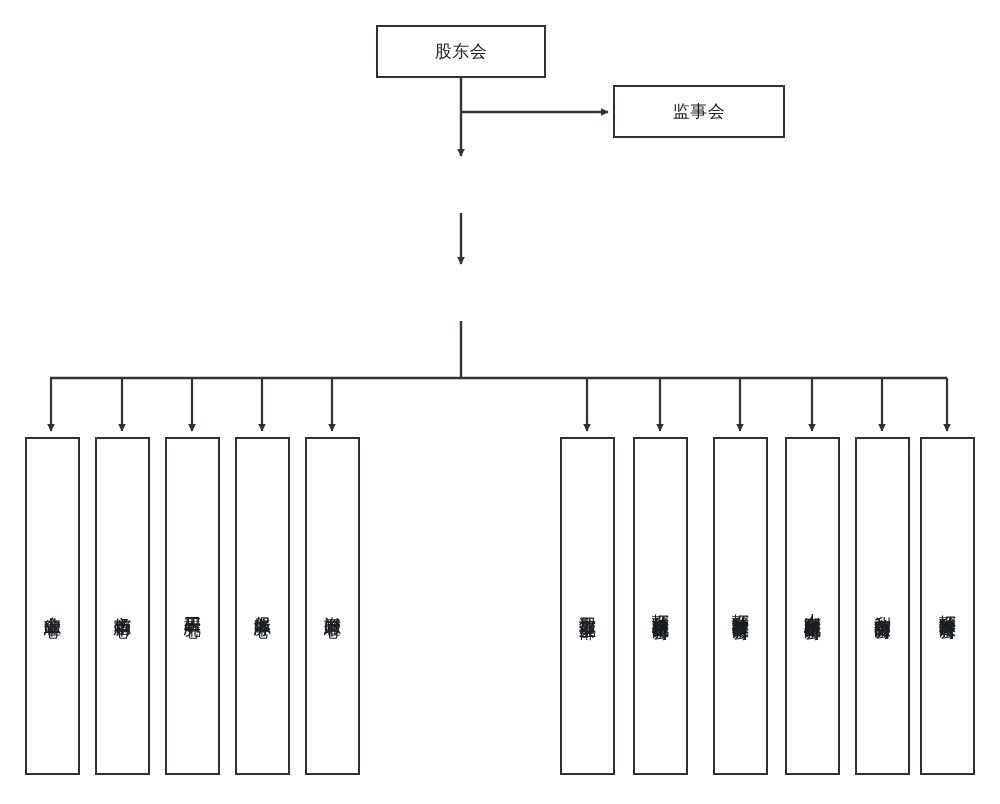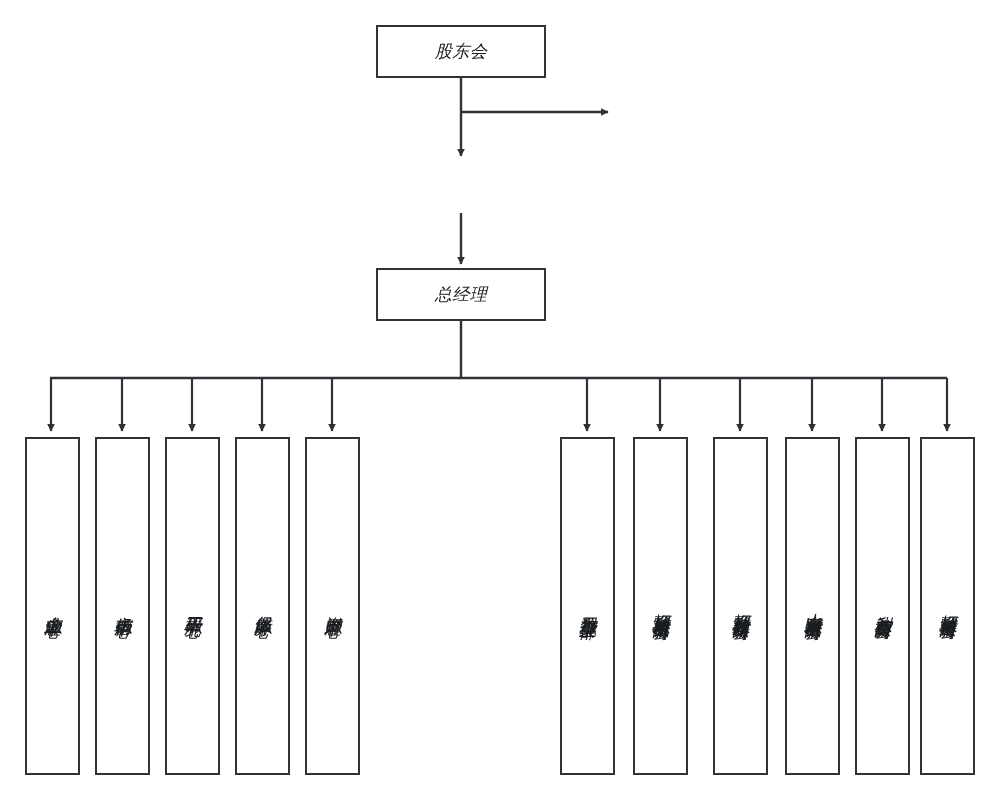--- a/index.html
+++ b/index.html
@@ -37,21 +37,20 @@
     justify-content: center;
     z-index: 2;
   }
   .node-label {
     font-size: 17px;
     line-height: 1.18;
     color: #1a1d21;
     letter-spacing: 0.5px;
     text-align: center;
     white-space: nowrap;
-    font-style: italic;
   }
   .node.horizontal .node-label {
     writing-mode: horizontal-tb;
   }
   .node.vertical {
     align-items: center;
     justify-content: center;
   }
   .node.vertical .node-label {
     writing-mode: vertical-rl;
@@ -94,25 +93,25 @@
     <path d="M740,378 L740,431" stroke="#2f3337" stroke-width="2.2" fill="none" marker-end="url(#arrowhead)"></path>
     <path d="M812,378 L812,431" stroke="#2f3337" stroke-width="2.2" fill="none" marker-end="url(#arrowhead)"></path>
     <path d="M882,378 L882,431" stroke="#2f3337" stroke-width="2.2" fill="none" marker-end="url(#arrowhead)"></path>
     <path d="M947,378 L947,431" stroke="#2f3337" stroke-width="2.2" fill="none" marker-end="url(#arrowhead)"></path>
   </svg>
 
   <div class="node horizontal" style="left:376px; top:25px; width:170px; height:53px;">
     <span class="node-label">股东会</span>
   </div>
 
+  <div class="node horizontal" style="left:613px; top:85px; width:172px; height:53px;">
+    <span class="node-label">监事会</span>
+  </div>
 
 
-  <div class="node horizontal" style="left:376px; top:268px; width:170px; height:53px;">
-    <span class="node-label">总经理</span>
-  </div>
 
   <div class="node vertical" style="left:25px; top:437px; width:55px; height:338px;">
     <span class="node-label">企业管理中心</span>
   </div>
 
   <div class="node vertical" style="left:95px; top:437px; width:55px; height:338px;">
     <span class="node-label">市场营销中心</span>
   </div>
 
   <div class="node vertical" style="left:165px; top:437px; width:55px; height:338px;">

